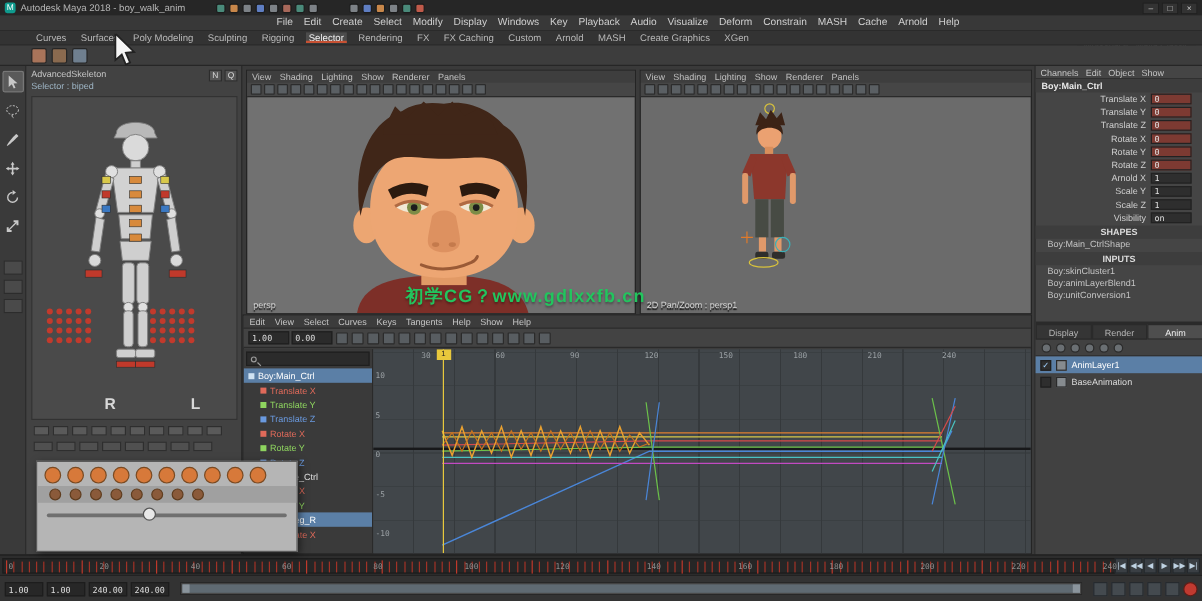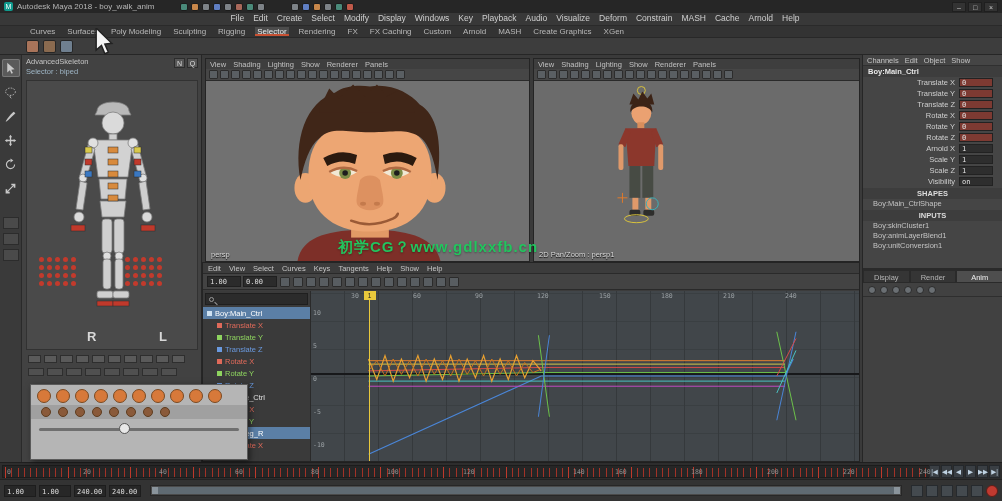--- a/index.html
+++ b/index.html
@@ -724,20 +724,32 @@
           <span class="le-tab">Render</span>
           <span class="le-tab active">Anim</span>
         </div>
       <div class="le-icons" id="le-icons">
           <span class="le-ic"></span>
           <span class="le-ic"></span>
           <span class="le-ic"></span>
           <span class="le-ic"></span>
           <span class="le-ic"></span>
           <span class="le-ic"></span>
+        </div>
+      <div id="le-layers">
+          <div class="le-row sel">
+            <span class="le-chk">✓</span>
+            <span class="le-lic"></span>
+            <span>AnimLayer1</span>
+          </div>
+          <div class="le-row">
+            <span class="le-chk"></span>
+            <span class="le-lic"></span>
+            <span>BaseAnimation</span>
+          </div>
         </div>
     </div>
   </div>
 
   <div class="timeslider">
     <div id="ts-ticks">
         <span class="tick tall" style="left: 2px;"></span>
         <span class="tick" style="left: 8.3px;"></span>
         <span class="tick" style="left: 14.5px;"></span>
         <span class="tick" style="left: 20.8px;"></span>
@@ -885,21 +897,21 @@
         <span class="tick" style="left: 909.2px;"></span>
         <span class="tick" style="left: 915.5px;"></span>
         <span class="tick" style="left: 921.7px;"></span>
         <span class="ts-label" style="left: 4px;">0</span>
         <span class="ts-label" style="left: 80px;">20</span>
         <span class="ts-label" style="left: 156px;">40</span>
         <span class="ts-label" style="left: 232px;">60</span>
         <span class="ts-label" style="left: 308px;">80</span>
         <span class="ts-label" style="left: 384px;">100</span>
         <span class="ts-label" style="left: 460px;">120</span>
-        <span class="ts-label" style="left: 536px; padding-left: 34px;">140</span>
+        <span class="ts-label" style="left: 536px;">140</span>
         <span class="ts-label" style="left: 612px;">160</span>
         <span class="ts-label" style="left: 688px;">180</span>
         <span class="ts-label" style="left: 764px;">200</span>
         <span class="ts-label" style="left: 840px;">220</span>
         <span class="ts-label" style="left: 916px;">240</span>
       </div>
     <div id="ts-transport">
         <span class="tp-btn">|◀</span>
         <span class="tp-btn">◀◀</span>
         <span class="tp-btn">◀</span>

